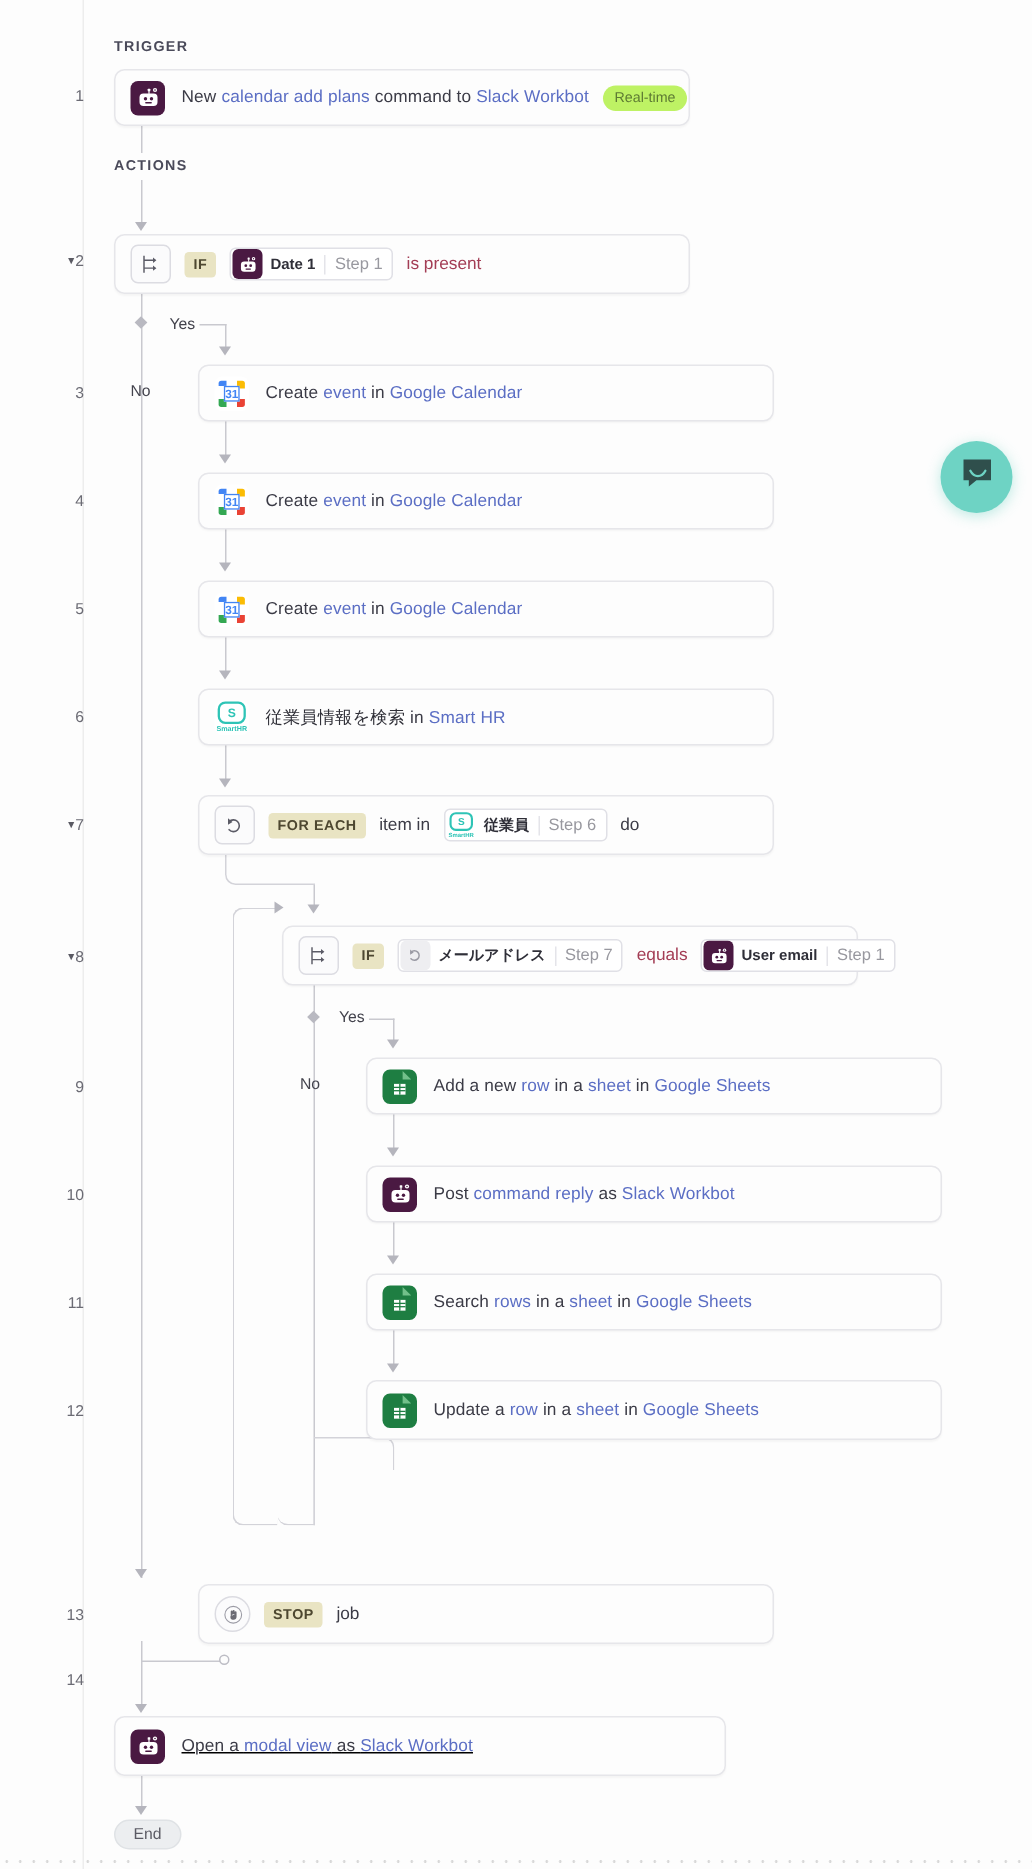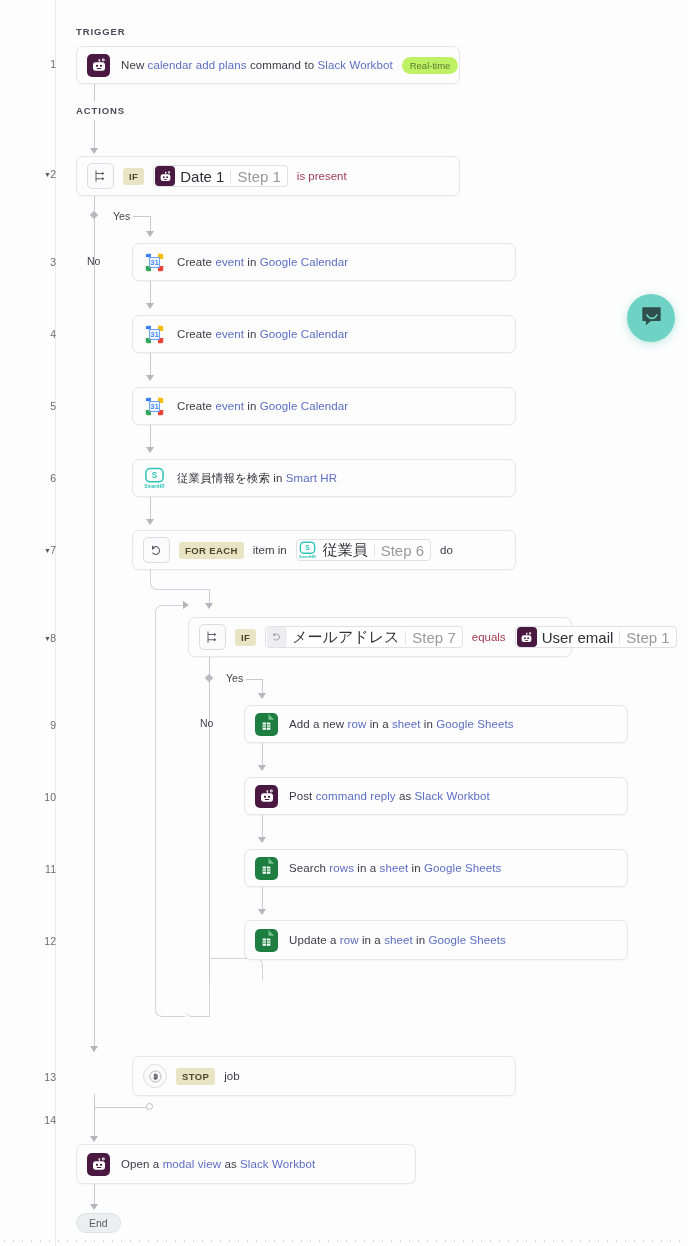--- a/index.html
+++ b/index.html
@@ -112,27 +112,27 @@
     padding: 0 6px 0 0; margin-right: 9px; flex: 0 0 auto;
     overflow: hidden;
   }
   .token .tok-ic {
     width: 20px; height: 20px; border-radius: 4px;
     margin: 0 5px 0 1px; flex: 0 0 auto;
     display: flex; align-items: center; justify-content: center;
     position: relative; overflow: hidden;
   }
   .token .tok-name {
-    font-size: 15px; font-weight: normal; color: #2f2f38; white-space: nowrap;
+    font-size: 10px; font-weight: bold; color: #2f2f38; white-space: nowrap;
   }
   .token .tok-sep {
     width: 1px; height: 13px; background: #e4e4e9; margin: 0 6px;
   }
   .token .tok-step {
-    font-size: 15px; color: #98989f; white-space: nowrap;
+    font-size: 11px; color: #98989f; white-space: nowrap;
   }
 
   
   .badge-rt {
     font-size: 9.5px; color: #5d7a33;
     background: #bef264; border-radius: 9px;
     padding: 3px 8px; margin-left: 9px; flex: 0 0 auto;
     white-space: nowrap;
   }
 
@@ -527,21 +527,21 @@
         <path d="M14 1l6 6h-6z" fill="#72c08a"></path>
         <rect x="8" y="10" width="8" height="7.5" fill="#ffffff"></rect>
         <rect x="8" y="12" width="8" height="0.9" fill="#1e7e42"></rect>
         <rect x="8" y="14.3" width="8" height="0.9" fill="#1e7e42"></rect>
         <rect x="11.6" y="10" width="0.9" height="7.5" fill="#1e7e42"></rect>
       </svg>
     </span>
     <span class="card-text"><span>Update a </span><span class="lk">row</span><span> in a </span><span class="lk">sheet</span><span> in </span><span class="lk">Google Sheets</span></span>
   </div>
 
-  <div class="card tall" style="left:76px; top:1144px; width:340px;">
+  <div class="card tall" style="left:76px; top:1144px; width:408px;text-decoration:underline;">
     <span class="icon ic-slack">
       <svg width="16" height="16" viewBox="0 0 24 24">
         <circle cx="18.5" cy="4.5" r="2.1" fill="#ffffff"></circle>
         <circle cx="18.5" cy="4.5" r="0.8" fill="#4a1942"></circle>
         <rect x="11.2" y="3.2" width="2.6" height="2.6" rx="0.5" fill="#ffffff"></rect>
         <rect x="11.9" y="5.4" width="1.2" height="3" fill="#ffffff"></rect>
         <rect x="3" y="8" width="18" height="12.5" rx="4" fill="#ffffff"></rect>
         <circle cx="9" cy="13.2" r="1.7" fill="#4a1942"></circle>
         <circle cx="15" cy="13.2" r="1.7" fill="#4a1942"></circle>
         <rect x="8.6" y="16.6" width="6.8" height="1.5" rx="0.75" fill="#4a1942"></rect>

